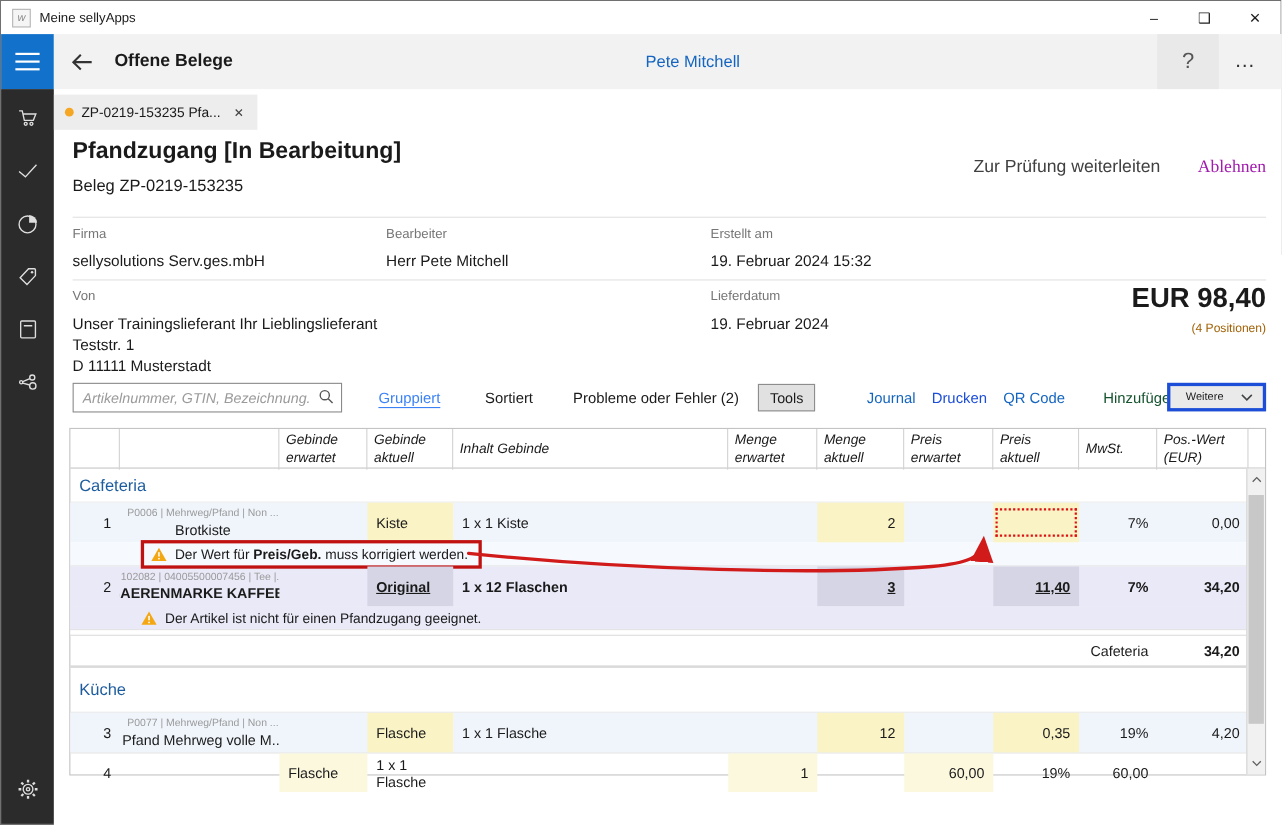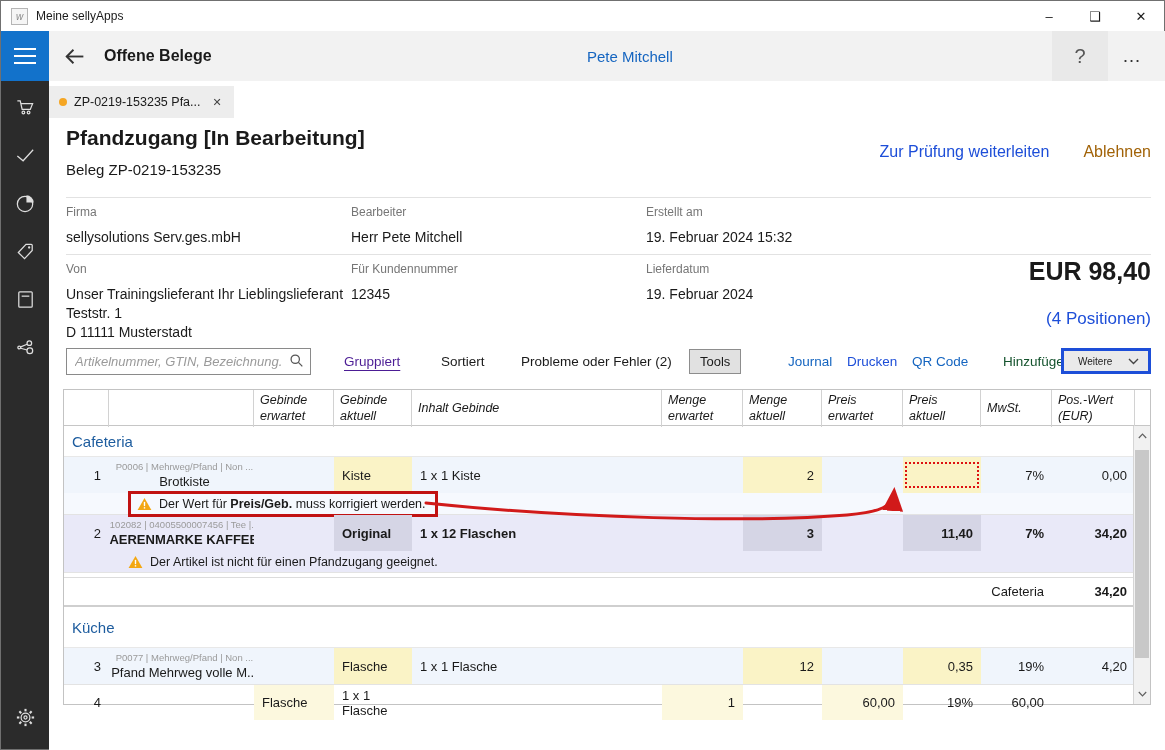--- a/index.html
+++ b/index.html
@@ -33,39 +33,39 @@
 
   
   .tab { position:absolute; left:0; top:55px; height:32px; background:#ededed; display:flex; align-items:center; padding:0 12px 0 10px; font-size:12.5px; }
   .tab-dot { width:8px; height:8px; border-radius:50%; background:#f5a623; margin-right:7px; }
   .tab-close { margin-left:12px; font-size:11px; color:#444; }
 
   
   .doc-title { position:absolute; left:17px; top:95px; font-size:21px; font-weight:700; }
   .doc-subtitle { position:absolute; left:17px; top:130px; font-size:15px; }
   .doc-actions { position:absolute; right:15px; top:112px; display:flex; gap:34px; font-size:16px; }
-  .link { color:#1d4ed8; }
-  .link-disabled { color:#a16207; }
+  .link { color:#404040; }
+  .link-disabled { color:#a21caf;font-family:Liberation Serif, serif; }
 
   
   .divider { position:absolute; left:17px; right:15px; height:0; border-top:1px solid #e2e2e2; }
   .info-cell { position:absolute; font-size:12px; color:#767676; }
   .info-cell .val { margin-top:9px; font-size:14px; color:#1a1a1a; line-height:19px; }
   .eur-block { position:absolute; right:15px; top:226px; text-align:right; }
   .eur-amount { font-size:25px; font-weight:700; }
-  .eur-pos { margin-top:23px; font-size:17px; color:#1d4ed8; }
+  .eur-pos { margin-top:7px; font-size:11px; color:#a16207; }
 
   
   .toolbar { position:absolute; left:0; top:316px; width:100%; height:30px; }
   .toolbar > * { position:absolute; top:0; height:28px; display:flex; align-items:center; font-size:13.5px; }
   .search-wrap { left:17px; width:245px; }
   .search-wrap input { width:100%; height:27px; border:1px solid #8a8a8a; font-family:"Liberation Sans",sans-serif; font-style:italic; font-size:13px; color:#333; padding:0 28px 0 8px; }
   .search-wrap input::placeholder { color:#9a9a9a; }
   .search-ico { position:absolute; right:7px; top:6px; }
-  .lnk-grouped { left:295px; color:#4c1d95; text-decoration:underline; text-underline-offset:4px; }
+  .lnk-grouped { left:295px; color:#3b82f6; text-decoration:underline; text-underline-offset:4px; }
   .lnk-sorted { left:392px; }
   .lnk-problems { left:472px; }
   .btn-tools { left:640px; background:#e1e1e1; border:1px solid #8d8d8d; padding:0 10px; height:25px; top:2px; font-size:13px; }
   .lnk-journal { left:739px; color:#1565c0; }
   .lnk-print { left:798px; color:#1d4ed8; }
   .lnk-qr { left:863px; color:#1565c0; }
   .lnk-add { left:954px; color:#14532d; }
   .btn-more { left:1012px; width:90px; height:26px; top:1px; background:#eaeaea; border:3px solid #1d4ed8; justify-content:space-between; padding:0 9px 0 14px; font-size:10px; }
 
   
@@ -77,21 +77,21 @@
   .group-row { height:31px; display:flex; align-items:center; padding-left:8px; font-size:15px; color:#1d5c9e; border-bottom:1px solid #e8e8e8; }
   .group-row.second { border-top:1px solid #cfcfcf; height:42px; }
   .trow { height:36px; }
   .c { padding:0 8px; display:flex; align-items:center; font-size:13px; overflow:hidden; }
   .right { justify-content:flex-end; }
   .desc { flex-direction:column; align-items:center; justify-content:center; padding:0 0 0 6px; white-space:nowrap; }
   .meta { font-size:9.5px; color:#9a9a9a; line-height:12px; }
   .iname { font-size:13px; line-height:15px; margin-top:1px; }
   .hl { background:#faf3c6; }
   .hl-pale { background:#fcf8de; }
-  .graycell { background:#d5d5e5; }
+  .graycell { background:#d5d5e5;text-decoration:underline; }
   .bg-blue { background:#f0f5fc; }
   .bg-lav { background:#e9e9f8; }
   .bg-warn1 { background:#f6f9fe; }
   .bold-row .iname, .bold-row .c { font-weight:700; }
   .warn-row { height:22px; display:flex; align-items:center; padding-left:64px; border-bottom:1px solid #e3e3e3; }
   .warn-inner { display:inline-flex; align-items:center; gap:7px; font-size:12.5px; height:100%; }
   .warn-boxed { border:3px solid #c11212; padding:0 9px 0 6px; height:26px; background:transparent; }
   .spacer4 { height:4px; background:#fff; }
   .subtotal-row { height:29px; border-top:1px solid #dcdcdc; border-bottom:1px solid #cfcfcf; }
   .subtotal-row .c { font-size:13px; }
@@ -228,24 +228,20 @@
         <div class="val">19. Februar 2024 15:32</div>
     </div>
     <div class="divider" style="top:223px"></div>
     <div class="info-cell" style="left:17px; top:231px">
       <div>Von</div>
       <div class="val">
           <div>Unser Trainingslieferant Ihr Lieblingslieferant</div>
           <div>Teststr. 1</div>
           <div>D 11111 Musterstadt</div>
         </div>
-    </div>
-    <div class="info-cell" style="left:302px; top:231px">
-      <div>Für Kundennummer</div>
-        <div class="val">12345</div>
     </div>
     <div class="info-cell" style="left:597px; top:231px">
       <div>Lieferdatum</div>
         <div class="val">19. Februar 2024</div>
     </div>
     <div class="eur-block">
       <div class="eur-amount">EUR 98,40</div>
       <div class="eur-pos">(4 Positionen)</div>
     </div>
 

